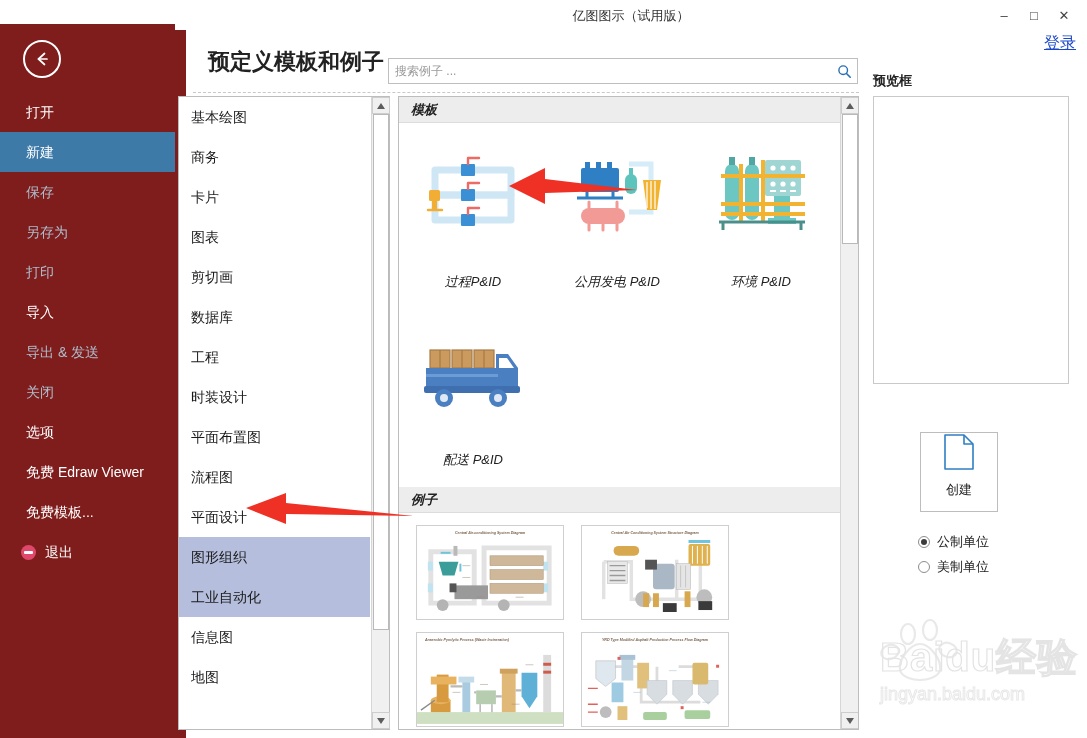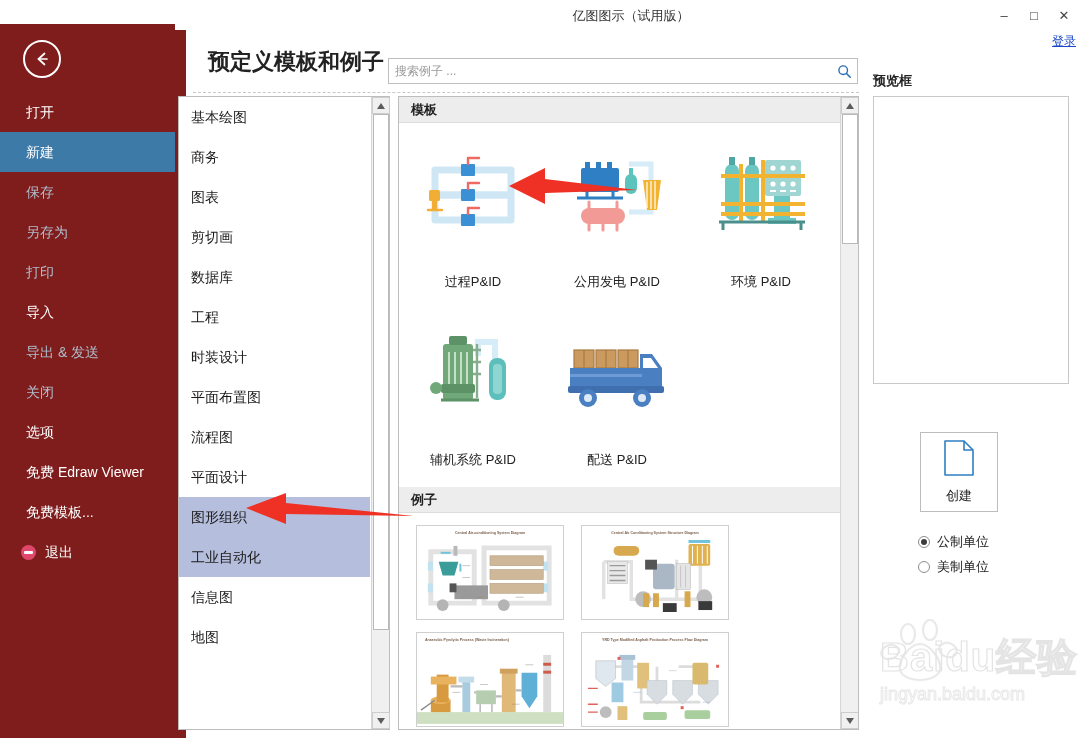--- a/index.html
+++ b/index.html
@@ -48,21 +48,21 @@
   .app-title{
     position:absolute; left:0; right:0; top:7px; text-align:center;
     font-size:13px; color:#333;
   }
   .win-btns{ position:absolute; right:8px; top:2px; display:flex; }
   .win-btn{
     width:30px; height:26px; display:flex; align-items:center; justify-content:center;
     font-size:13px; color:#444; cursor:pointer;
   }
   .login-link{
-    position:absolute; right:11px; top:33px; font-size:12px;
+    position:absolute; right:11px; top:33px; font-size:16px;
     color:#1a46c8; text-decoration:underline; cursor:pointer;
   }
 
   
   .page-title{
     position:absolute; left:208px; top:47px;
     font-size:22px; font-weight:bold; color:#222;
   }
   .search-box{
     position:absolute; left:388px; top:58px; width:470px; height:26px;
@@ -104,21 +104,21 @@
   }
   .sb-up{ top:0; } .sb-down{ bottom:0; }
   .sb-thumb{
     position:absolute; left:1px; width:16px; background:#ffffff;
     border:1px solid #b9b9b9; cursor:pointer;
   }
 
   
   .content-panel{
     position:absolute; left:398px; top:96px; width:461px; height:634px;
-    border:1px solid #bdbdbd; background:#ffffff; overflow:hidden;
+    border:1px solid #bdbdbd; background:#ffffff; overflow:hidden;font-style:italic;
   }
   .sec-head{
     height:26px; line-height:26px; background:#ededed; padding-left:12px;
     font-size:13px; font-weight:bold; color:#222;
     border-bottom:1px solid #dcdcdc;
   }
   .tpl-grid{ padding:14px 0 4px 0; }
   .tpl-row{ display:flex; }
   .tpl-cell{
     width:140px; margin-left:4px; text-align:center; cursor:pointer;
@@ -143,21 +143,21 @@
     position:absolute; left:873px; top:72px; font-size:13px;
     font-weight:bold; color:#222;
   }
   .prev-box{
     position:absolute; left:873px; top:96px; width:196px; height:288px;
     border:1px solid #c9c9c9; background:#ffffff;
   }
   .create-btn{
     position:absolute; left:920px; top:432px; width:78px; height:80px;
     border:1px solid #bdbdbd; background:#fff; cursor:pointer;
-    display:flex; flex-direction:column; align-items:center; justify-content:center;
+    display:flex; flex-direction:column; align-items:center; 
   }
   .create-label{ font-size:13px; color:#222; margin-top:6px; }
   .radio-row{
     position:absolute; left:918px; display:flex; align-items:center;
     font-size:13px; color:#222; cursor:pointer;
   }
   .radio-1{ top:533px; } .radio-2{ top:558px; }
   .radio{
     width:12px; height:12px; border-radius:50%; border:1px solid #8d8d8d;
     background:#fff; margin-right:7px; position:relative; flex:none;
@@ -235,20 +235,21 @@
         <path d="M9.5 9.5 L13.2 13.2" stroke="#2a6fb5" stroke-width="1.6" stroke-linecap="round"></path>
       </svg>
     </span>
   </div>
   <div class="hr-dash"></div>
 
   <div class="cat-panel">
     <div class="cat-scroll">
       <div class="cat-item">基本绘图</div>
       <div class="cat-item">商务</div>
+      <div class="cat-item">卡片</div>
       <div class="cat-item">图表</div>
       <div class="cat-item">剪切画</div>
       <div class="cat-item">数据库</div>
       <div class="cat-item">工程</div>
       <div class="cat-item">时装设计</div>
       <div class="cat-item">平面布置图</div>
       <div class="cat-item">流程图</div>
       <div class="cat-item">平面设计</div>
       <div class="cat-item sel">图形组织</div>
       <div class="cat-item sel">工业自动化</div>
@@ -360,42 +361,20 @@
               </g>
               <path d="M8 72 H94" stroke="#4a8f8b" stroke-width="3"></path>
               <path d="M12 72 V80 M90 72 V80" stroke="#4a8f8b" stroke-width="3"></path>
             </svg>
           </div>
           <div class="tpl-label">环境 P&amp;ID</div>
         </div>
       </div>
       <div class="tpl-row" style="margin-top:24px;">
 
-        <div class="tpl-cell">
-          <div class="tpl-art">
-            <svg width="100" height="90" viewBox="0 0 100 90" aria-hidden="true">
-              <path d="M55 28 V14 H72 V66" fill="none" stroke="#d6ecf8" stroke-width="6"></path>
-              <rect x="20" y="16" width="30" height="56" rx="3" fill="#71a87a"></rect>
-              <rect x="26" y="8" width="18" height="9" rx="2" fill="#5d9166"></rect>
-              <g stroke="#c6e0c8" stroke-width="2">
-                <path d="M26 24 V62 M32 24 V62 M38 24 V62 M44 24 V62"></path>
-              </g>
-              <rect x="18" y="56" width="34" height="9" rx="2" fill="#5d9166"></rect>
-              <circle cx="13" cy="60" r="6" fill="#71a87a"></circle>
-              <rect x="66" y="30" width="17" height="42" rx="8" fill="#5cbfbb"></rect>
-              <rect x="70" y="36" width="9" height="30" rx="4" fill="#8fd6d3"></rect>
-              <g stroke="#86ad8d" stroke-width="2.4">
-                <path d="M50 22 H58 M50 34 H58 M50 46 H58"></path>
-                <path d="M54 16 V70"></path>
-              </g>
-              <path d="M18 72 H56" stroke="#5d9166" stroke-width="3"></path>
-            </svg>
-          </div>
-          <div class="tpl-label">辅机系统 P&amp;ID</div>
-        </div>
 
         <div class="tpl-cell">
           <div class="tpl-art">
             <svg width="110" height="90" viewBox="0 0 110 90" aria-hidden="true">
               <g fill="#cb9a5f" stroke="#a87b45" stroke-width="1.2">
                 <rect x="12" y="22" width="20" height="18"></rect>
                 <rect x="34" y="22" width="20" height="18"></rect>
                 <rect x="56" y="22" width="20" height="18"></rect>
               </g>
               <g stroke="#a87b45" stroke-width="1.2">

